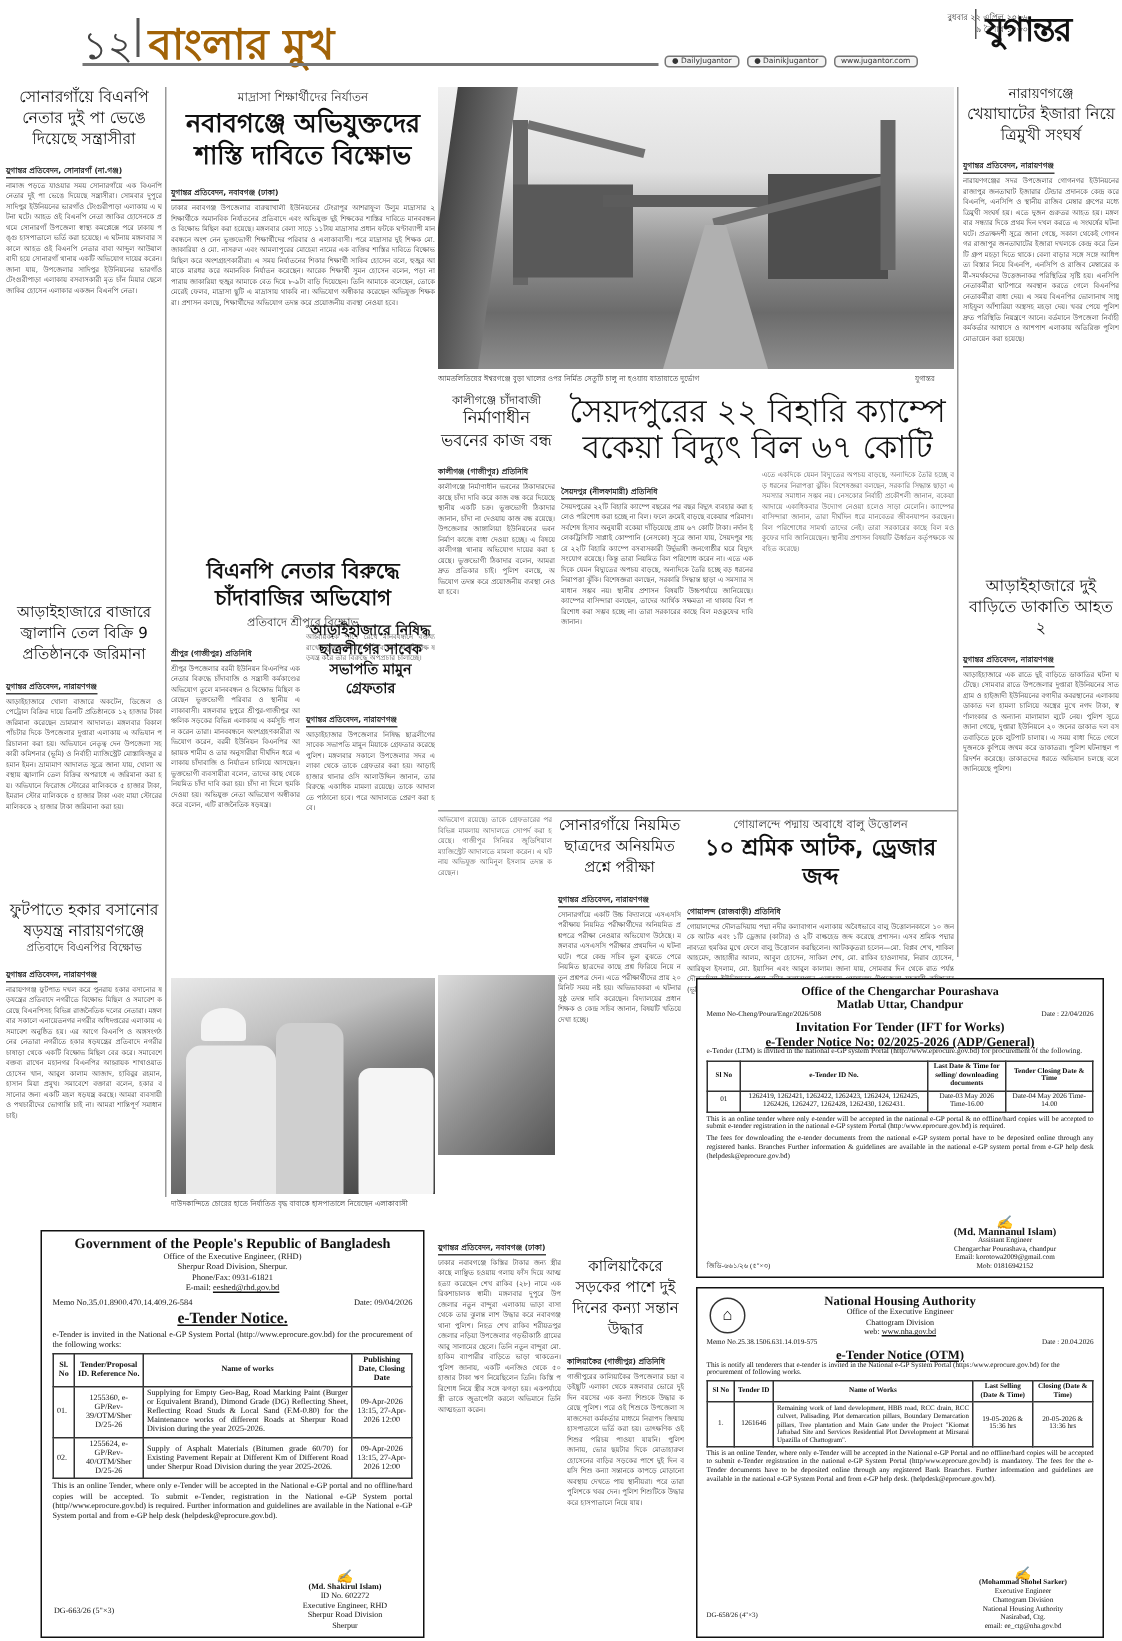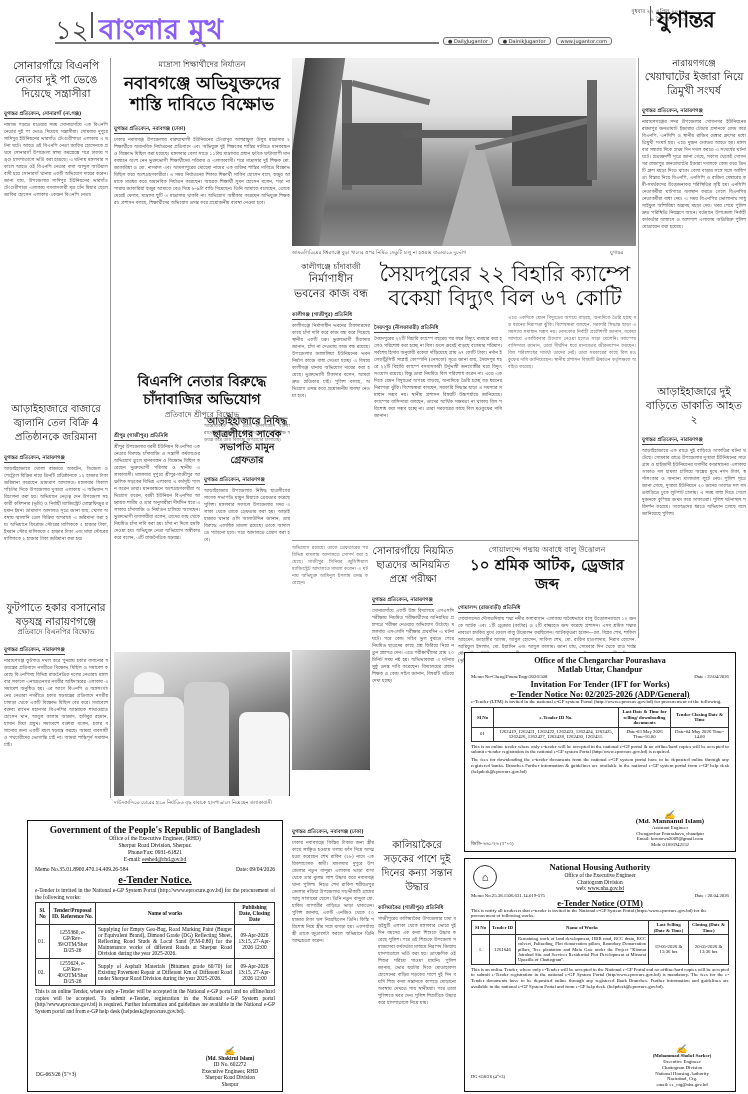--- a/index.html
+++ b/index.html
@@ -18,41 +18,41 @@
 .ad td,.ad th{border:0.8px solid #333;font-size:5.4px;padding:1px 2px;vertical-align:middle;line-height:1.15}
 .ad th{font-weight:bold}
 .social{font-size:5px;border:0.6px solid #777;border-radius:3px;padding:0 4px;color:#333;background:#f4f4f4;white-space:nowrap}
 </style>
 </head>
 <body>
 
 <div class="abs" style="left:0;top:0;width:748px;height:54px;margin-left:33px;">
   <div class="abs" style="left:22px;top:10px;font-size:26px;color:#444;">১২</div>
   <div class="abs" style="left:58px;top:12px;width:1.5px;height:26px;background:#555;"></div>
-  <div class="abs" style="left:66px;top:8px;font-size:28px;font-weight:bold;color:#8b5cf6;">বাংলার মুখ</div>
+  <div class="abs" style="left:66px;top:8px;font-size:28px;font-weight:bold;color:#a16207;">বাংলার মুখ</div>
   <div class="abs" style="left:560px;top:8px;width:92px;text-align:right;font-size:5.4px;color:#333;">বুধবার ২২ এপ্রিল ২০২৬</div>
   <div class="abs" style="left:560px;top:16px;width:92px;text-align:right;font-size:5.4px;color:#333;">৯ বৈশাখ ১৪৩৩</div>
   <div class="abs" style="left:617px;top:6px;width:1px;height:20px;background:#555;"></div>
   <div class="abs" style="left:624px;top:2px;font-size:22px;font-weight:bold;color:#111;letter-spacing:-1px;">যুগান্তর</div>
   <div class="abs" style="left:22px;top:42px;width:384px;height:2px;background:#777;"></div>
   <div class="abs" style="left:410px;top:37px;display:flex;gap:5px;">
     <span class="social"><span>●</span> <span>DailyJugantor</span></span>
     <span class="social"><span>●</span> <span>DainikJugantor</span></span>
     <span class="social">www.jugantor.com</span>
   </div>
 </div>
 
 <div class="abs" style="left:4px;top:58px;width:104px;height:300px;">
   <div class="hl" style="font-size:10.5px;line-height:14px;">সোনারগাঁয়ে বিএনপি নেতার দুই পা ভেঙে দিয়েছে সন্ত্রাসীরা</div>
   <div class="by">যুগান্তর প্রতিবেদন, সোনারগাঁ (না.গঞ্জ)</div>
   <div class="body-text" style="height:250px;">নামাজ পড়তে যাওয়ার সময় সোনারগাঁয়ে এক বিএনপি নেতার দুই পা ভেঙে দিয়েছে সন্ত্রাসীরা। সোমবার দুপুরে সাদিপুর ইউনিয়নের ভারগাঁও টেংগুরীপাড়া এলাকায় এ ঘটনা ঘটে। আহত ওই বিএনপি নেতা জাকির হোসেনকে প্রথমে সোনারগাঁ উপজেলা স্বাস্থ্য কমপ্লেক্সে পরে ঢাকায় পঙ্গু হাসপাতালে ভর্তি করা হয়েছে। এ ঘটনায় মঙ্গলবার সকালে আহত ওই বিএনপি নেতার বাবা আব্দুল আউয়াল বাদী হয়ে সোনারগাঁ থানায় একটি অভিযোগ দায়ের করেন। জানা যায়, উপজেলার সাদিপুর ইউনিয়নের ভারগাঁও টেংগুরীপাড়া এলাকায় বসবাসকারী মৃত চাঁন মিয়ার ছেলে জাকির হোসেন এলাকার একজন বিএনপি নেতা।</div>
 </div>
 
 <div class="abs" style="left:4px;top:362px;width:104px;height:238px;">
-  <div class="hl" style="font-size:10px;line-height:14px;margin-top:40px;">আড়াইহাজারে বাজারে জ্বালানি তেল বিক্রি 4 প্রতিষ্ঠানকে জরিমানা</div>
+  <div class="hl" style="font-size:10px;line-height:14px;margin-top:40px;">আড়াইহাজারে বাজারে জ্বালানি তেল বিক্রি 9 প্রতিষ্ঠানকে জরিমানা</div>
   <div class="by">যুগান্তর প্রতিবেদন, নারায়ণগঞ্জ</div>
   <div class="body-text" style="height:120px;">আড়াইহাজারে খোলা বাজারে অকটেন, ডিজেল ও পেট্রোল বিক্রির দায়ে তিনটি প্রতিষ্ঠানকে ১২ হাজার টাকা জরিমানা করেছেন ভ্রাম্যমাণ আদালত। মঙ্গলবার বিকাল পাঁচটার দিকে উপজেলার দুপ্তারা এলাকায় এ অভিযান পরিচালনা করা হয়। অভিযানে নেতৃত্ব দেন উপজেলা সহকারী কমিশনার (ভূমি) ও নির্বাহী ম্যাজিস্ট্রেট মোস্তাফিজুর রহমান ইমন। ভ্রাম্যমাণ আদালত সূত্রে জানা যায়, খোলা অবস্থায় জ্বালানি তেল বিক্রির অপরাধে এ জরিমানা করা হয়। অভিযানে ফিরোজ স্টোরের মালিককে ৫ হাজার টাকা, ইমরান স্টোর মালিককে ৫ হাজার টাকা এবং মায়া স্টোরের মালিককে ২ হাজার টাকা জরিমানা করা হয়।</div>
 </div>
 
 <div class="abs" style="left:4px;top:600px;width:104px;height:200px;">
   <div class="hl" style="font-size:10.5px;line-height:14px;">ফুটপাতে হকার বসানোর ষড়যন্ত্র নারায়ণগঞ্জে</div>
   <div class="hl" style="font-size:7px;color:#333;">প্রতিবাদে বিএনপির বিক্ষোভ</div>
   <div class="by">যুগান্তর প্রতিবেদন, নারায়ণগঞ্জ</div>
   <div class="body-text" style="height:138px;">নারায়ণগঞ্জ ফুটপাত দখল করে পুনরায় হকার বসানোর ষড়যন্ত্রের প্রতিবাদে নগরীতে বিক্ষোভ মিছিল ও সমাবেশ করেছে বিএনপিসহ বিভিন্ন রাজনৈতিক দলের নেতারা। মঙ্গলবার সকালে এনায়েতনগর নগরীর অধিদপ্তরের এলাকায় এ সমাবেশ অনুষ্ঠিত হয়। এর আগে বিএনপি ও অঙ্গসংগঠনের নেতারা নগরীতে হকার ষড়যন্ত্রের প্রতিবাদে নগরীর চাষাড়া থেকে একটি বিক্ষোভ মিছিল বের করে। সমাবেশে বক্তব্য রাখেন মহানগর বিএনপির আহ্বায়ক শাখাওয়াত হোসেন খান, আবুল কালাম আজাদ, হাবিবুর রহমান, হাসান মিয়া প্রমুখ। সমাবেশে বক্তারা বলেন, হকার বসানোর জন্য একটি মহল ষড়যন্ত্র করছে। আমরা ব্যবসায়ী ও পথচারীদের ভোগান্তি চাই না। আমরা শান্তিপূর্ণ সমাধান চাই।</div>
 </div>

